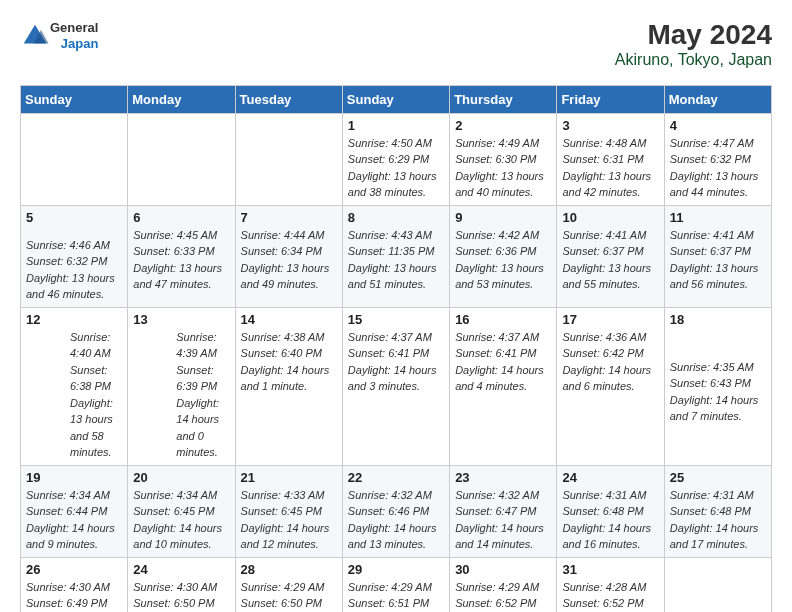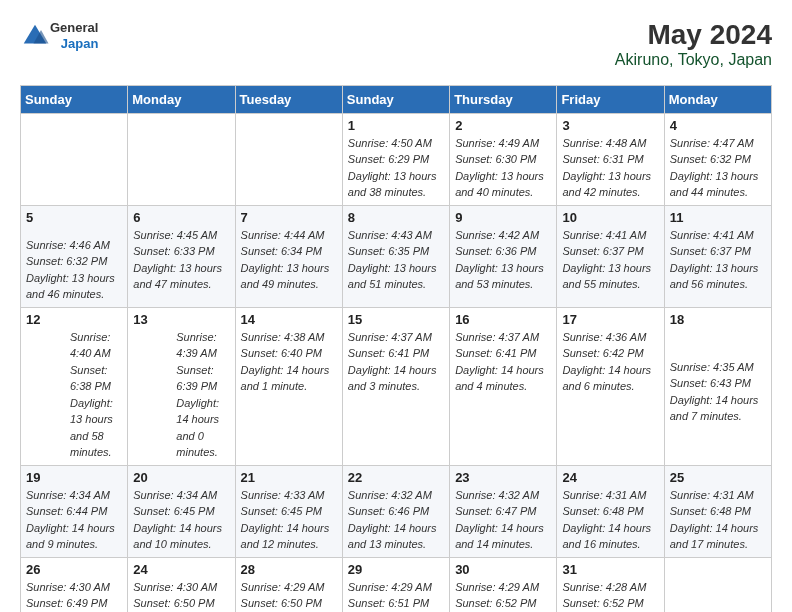--- a/index.html
+++ b/index.html
@@ -174,21 +174,21 @@
         <td>
           <div class="day-number">7</div>
           <div class="day-info" style="white-space: pre-line;">Sunrise: 4:44 AM
 Sunset: 6:34 PM
 Daylight: 13 hours
 and 49 minutes.</div>
         </td>
         <td>
           <div class="day-number">8</div>
           <div class="day-info" style="white-space: pre-line;">Sunrise: 4:43 AM
-Sunset: 6:35 PM
+Sunset: 11:35 PM
 Daylight: 13 hours
 and 51 minutes.</div>
         </td>
         <td>
           <div class="day-number">9</div>
           <div class="day-info" style="white-space: pre-line;">Sunrise: 4:42 AM
 Sunset: 6:36 PM
 Daylight: 13 hours
 and 53 minutes.</div>
         </td>

